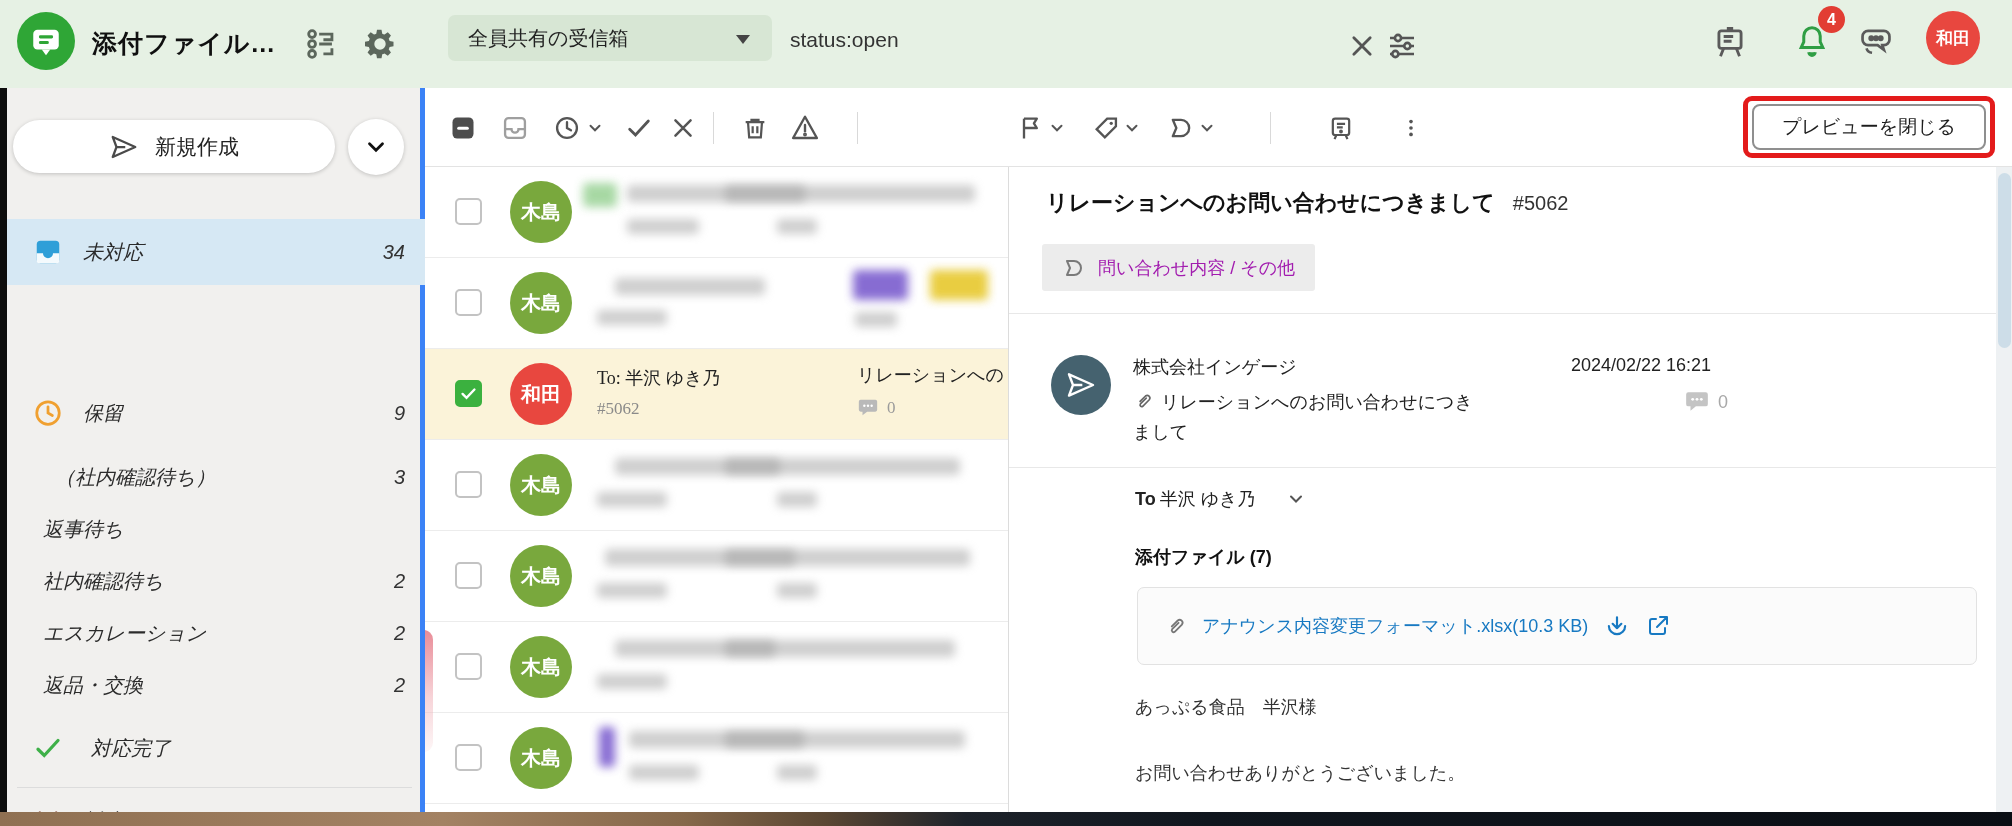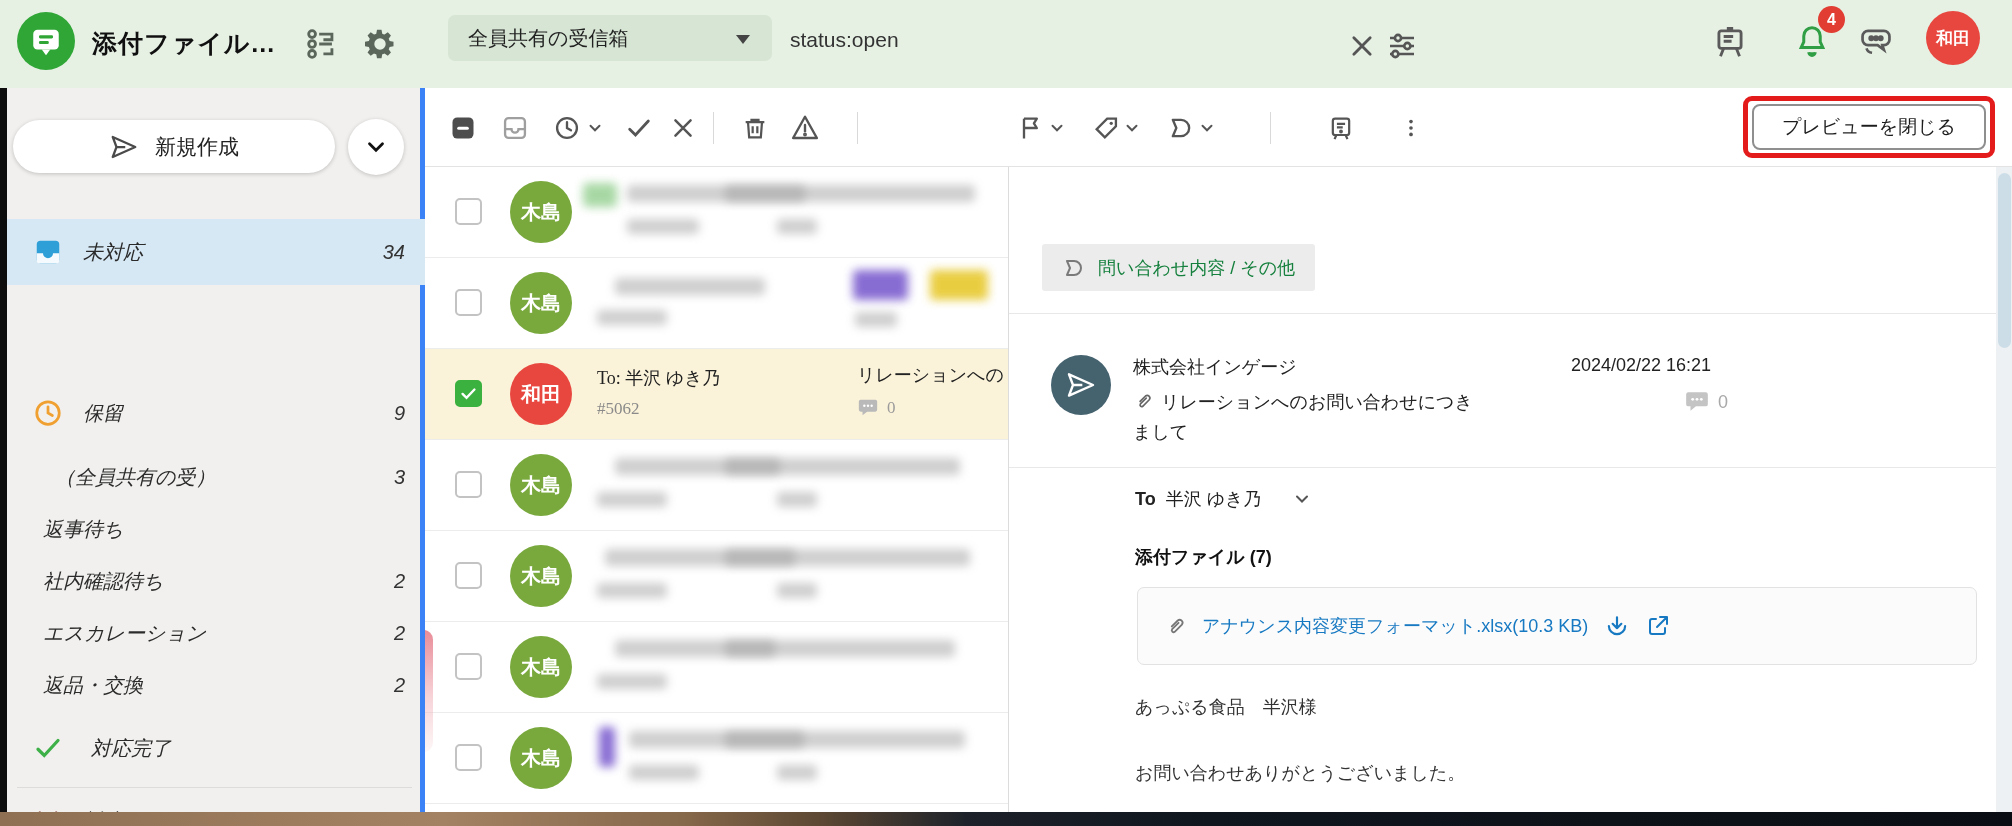--- a/index.html
+++ b/index.html
@@ -60,29 +60,29 @@
   .blur { position:absolute; background:#9e9e9e; opacity:.5; border-radius:4px; filter:blur(5px); }
   .blur.purple { background:#6a48c8; opacity:.8; }
   .blur.yellow { background:#e6c520; opacity:.85; }
   .blur.green  { background:#9ed49a; opacity:.9; }
   .pink-pill { position:absolute; left:-11px; top:463px; width:19px; height:122px; border-radius:10px; z-index:6;
     background:linear-gradient(180deg, rgba(229,120,134,.85) 0%, rgba(240,176,184,.55) 55%, rgba(248,221,224,.25) 100%); }
 
   
   .pv-title { position:absolute; left:37px; top:21px; font-size:22px; font-weight:bold; color:#111; }
   .pv-ticket { font-weight:normal; font-size:20px; color:#333; margin-left:18px; }
-  .chip { position:absolute; left:33px; top:77px; height:47px; background:#ececec; border-radius:3px; display:flex; align-items:center; gap:12px; padding:0 20px; font-size:18px; color:#15803d; cursor:pointer; }
+  .chip { position:absolute; left:33px; top:77px; height:47px; background:#ececec; border-radius:3px; display:flex; align-items:center; gap:12px; padding:0 20px; font-size:18px; color:#a21caf; cursor:pointer; }
   .pv-div { position:absolute; left:0; width:1004px; height:1px; background:#e8e8e8; }
   .pv-avatar { position:absolute; left:42px; top:188px; width:60px; height:60px; border-radius:50%; background:#45626f; display:flex; align-items:center; justify-content:center; }
   .pv-sender { position:absolute; left:124px; top:188px; font-size:18px; color:#222; }
   .pv-attline { position:absolute; left:124px; top:220px; width:350px; font-size:18px; color:#222; line-height:30px; }
   .pv-date { position:absolute; left:562px; top:188px; font-size:18px; color:#222; }
   .pv-cmt { position:absolute; left:675px; top:222px; display:flex; align-items:center; gap:8px; color:#a8a8a8; font-size:18px; }
   .pv-to { position:absolute; left:126px; top:320px; font-size:18px; color:#222; display:flex; align-items:center; }
-  .pv-to b { margin-right:10px; }
+  .pv-to b { margin-right:4px; }
   .pv-attach-head { position:absolute; left:126px; top:378px; font-size:18px; font-weight:bold; color:#111; }
   .attach-card { position:absolute; left:128px; top:420px; width:840px; height:78px; background:#fbfbfb; border:1px solid #e2e2e2; border-radius:7px; display:flex; align-items:center; padding:0 26px; gap:16px; }
   .attach-link { font-size:18px; color:#1779c2; cursor:pointer; }
   .pv-body1 { position:absolute; left:126px; top:528px; font-size:18px; color:#333; }
   .pv-body2 { position:absolute; left:126px; top:594px; font-size:18px; color:#333; }
   .scrollbar { position:absolute; left:987px; top:0; width:17px; height:645px; background:#eef1f3; }
   .scrollbar .thumb { position:absolute; left:2px; top:6px; width:13px; height:175px; border-radius:7px; background:#cdddE8; background:#cdd de8; background:#cddde8; }
 
   svg { display:block; }
 </style>
@@ -187,21 +187,21 @@
     <span class="ic">
         <svg width="30" height="30" viewBox="0 0 24 24" fill="none" stroke="#f0a030" stroke-width="2.2">
           <circle cx="12" cy="12" r="9"></circle>
           <path d="M12 7v5l3.5 2" stroke-linecap="round"></path>
         </svg>
       </span>
     <span>保留</span>
     <span class="cnt">9</span>
   </div>
   <div class="side-item sub" style="top:365px;">
-    <span>（全員共有の受）</span>
+    <span>（社内確認待ち）</span>
     <span class="cnt">3</span>
   </div>
   <div class="side-item sub2" style="top:417px;">
     <span>返事待ち</span>
   </div>
   <div class="side-item sub2" style="top:469px;">
     <span>社内確認待ち</span>
     <span class="cnt">2</span>
   </div>
   <div class="side-item sub2" style="top:521px;">
@@ -409,20 +409,23 @@
     <span class="blur" style="left:204px; top:18px; width:175px; height:17px;"></span>
     <span class="blur" style="left:204px; top:52px; width:70px; height:15px;"></span>
     <span class="blur" style="left:300px; top:18px; width:240px; height:17px;"></span>
     <span class="blur" style="left:352px; top:52px; width:40px; height:15px;"></span>
   </div>
 
   <div class="pink-pill"></div>
 </div>
 
 <div class="preview-pane">
+  <div class="pv-title">
+    <span>リレーションへのお問い合わせにつきまして</span><span class="pv-ticket">#5062</span>
+  </div>
 
   <div class="chip">
     <svg width="24" height="24" viewBox="0 0 24 24" fill="none" stroke="#7a7a7a" stroke-width="2" stroke-linejoin="round">
         <path d="M5 5h7a7 7 0 0 1 0 14H5l3-7z"></path>
       </svg>
     <span>問い合わせ内容 / その他</span>
   </div>
 
   <div class="pv-div" style="top:146px;"></div>
 

